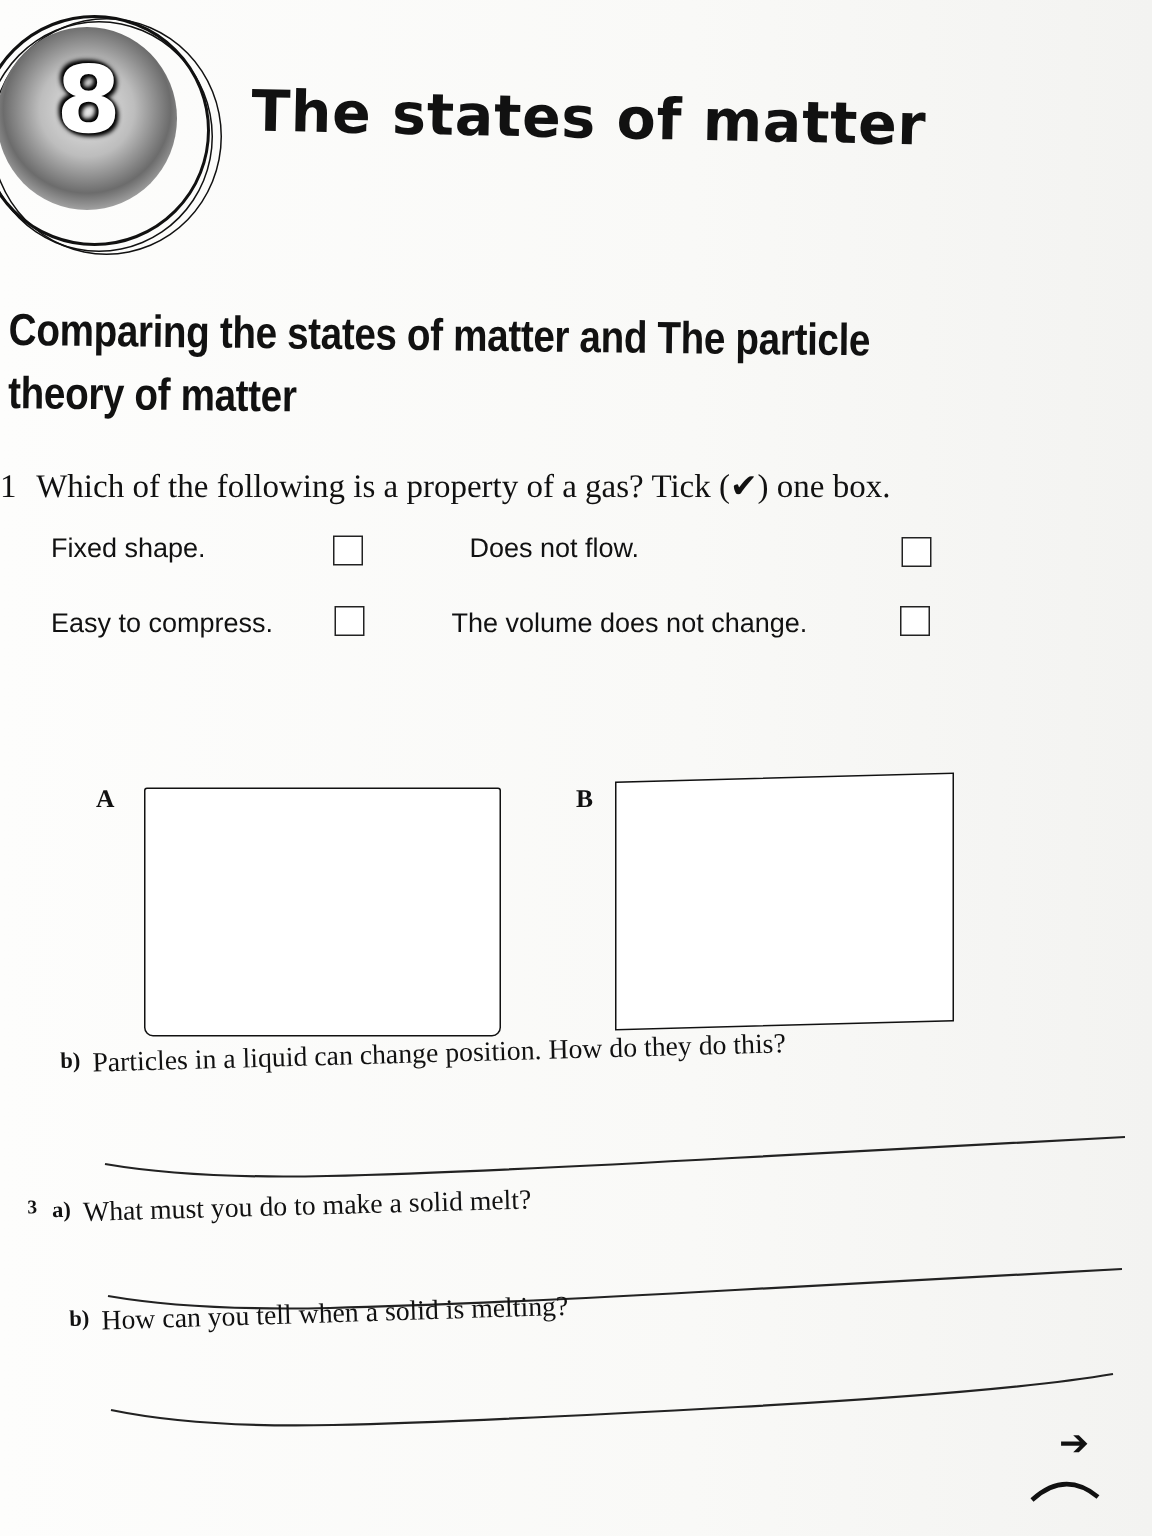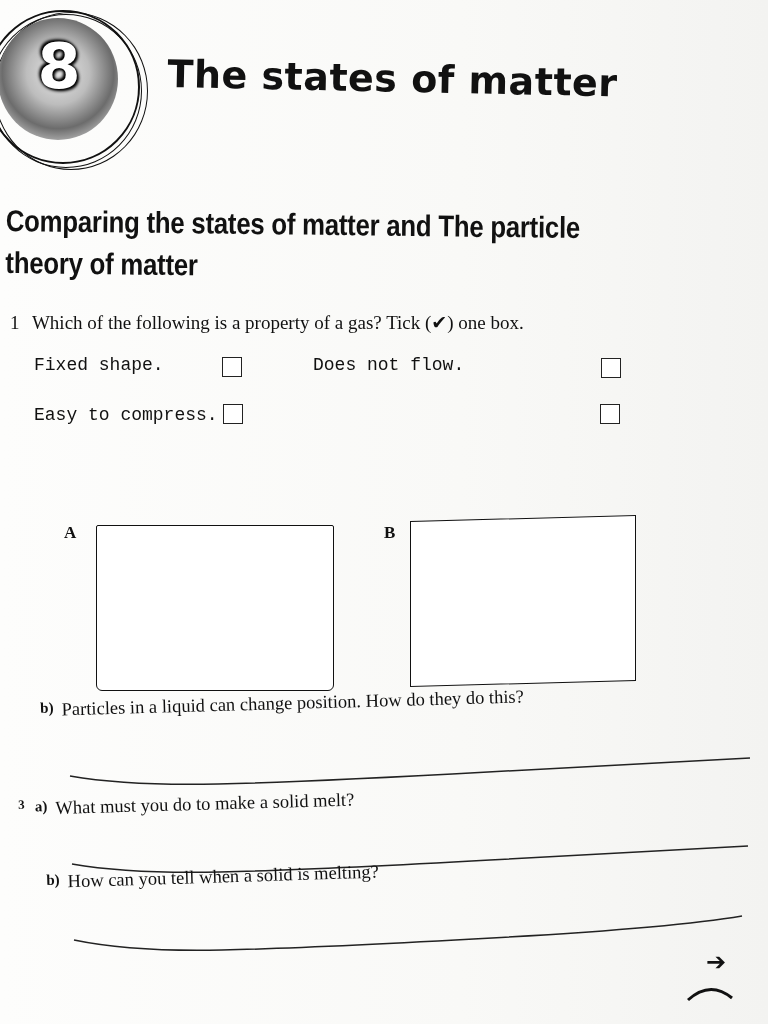--- a/index.html
+++ b/index.html
@@ -38,24 +38,24 @@
 
     .section-title {
       position: absolute; left: 6px; top: 200px; width: 720px;
       font-family: "Liberation Sans", sans-serif; font-weight: bold; font-size: 30px; line-height: 42px;
       transform: scaleX(0.86) rotate(0.6deg); transform-origin: left top; letter-spacing: -0.3px;
     }
 
     .q { position: absolute; font-size: 18px; white-space: nowrap; font-family: "Liberation Serif", serif; }
     .qnum { font-family: "Liberation Serif", serif; }
     .qsub { font-weight: bold; font-family: "Liberation Serif", serif; }
-    .q1 { left: 10px; top: 311px; font-size: 19px; }
+    .q1 { left: 0; top: 311px; font-size: 22px; }
     .q1 .qnum { margin-right: 8px; }
 
-    .opt { position: absolute; font-size: 18px; font-family: Liberation Mono, monospace; white-space: nowrap; }
+    .opt { position: absolute; font-size: 18px; font-family: Liberation Sans, sans-serif; white-space: nowrap; }
     .box { position: absolute; width: 18px; height: 18px; border: 1.5px solid #222; background: #fff; cursor: pointer; }
 
     .q2a { left: 10px; top: 452px; font-size: 18.5px; line-height: 26px; }
     .q2a .qnum { font-weight: bold; margin-right: 10px; }
     .q2a .qsub { margin-right: 10px; }
     .q2a .line2 { padding-left: 52px; display: block; }
 
     .draw-label { position: absolute; font-weight: bold; font-size: 17px; font-family: "Liberation Serif", serif; }
     .draw-box { position: absolute; border: 1.6px solid #111; background: #fff; cursor: crosshair; }
     .boxA { left: 96px; top: 525px; width: 236px; height: 164px; border-radius: 2px 2px 6px 6px; }
@@ -97,20 +97,21 @@
 
   <div class="opt" style="left:34px; top:355px;">Fixed shape.</div>
   <div class="box" style="left:222px; top:357px;"></div>
 
   <div class="opt" style="left:301px; top:355px;margin-left:12px;">Does not flow.</div>
   <div class="box" style="left:601px; top:358px;"></div>
 
   <div class="opt" style="left:34px; top:405px;">Easy to compress.</div>
   <div class="box" style="left:223px; top:404px;"></div>
 
+  <div class="opt" style="left:301px; top:405px;">The volume does not change.</div>
   <div class="box" style="left:600px; top:404px;"></div>
 
 
   <div class="draw-label" style="left:64px; top:523px;">A</div>
   <div class="draw-box boxA"></div>
 
   <div class="draw-label" style="left:384px; top:523px;">B</div>
   <div class="draw-box boxB"></div>
 
   <div class="q q2b">

